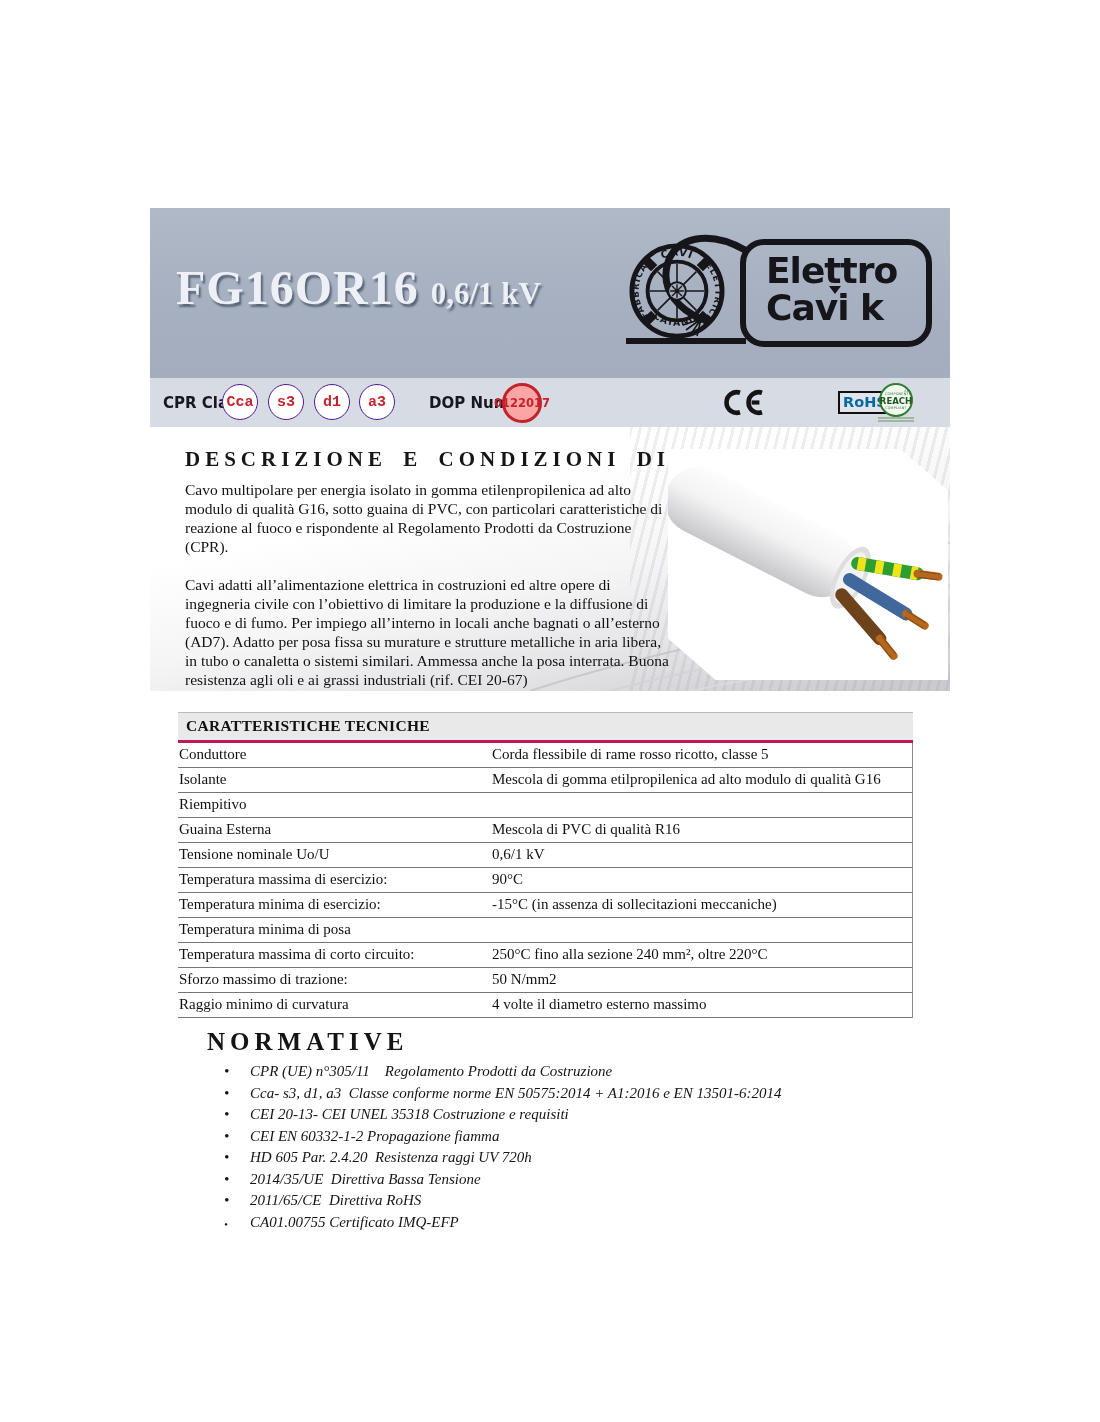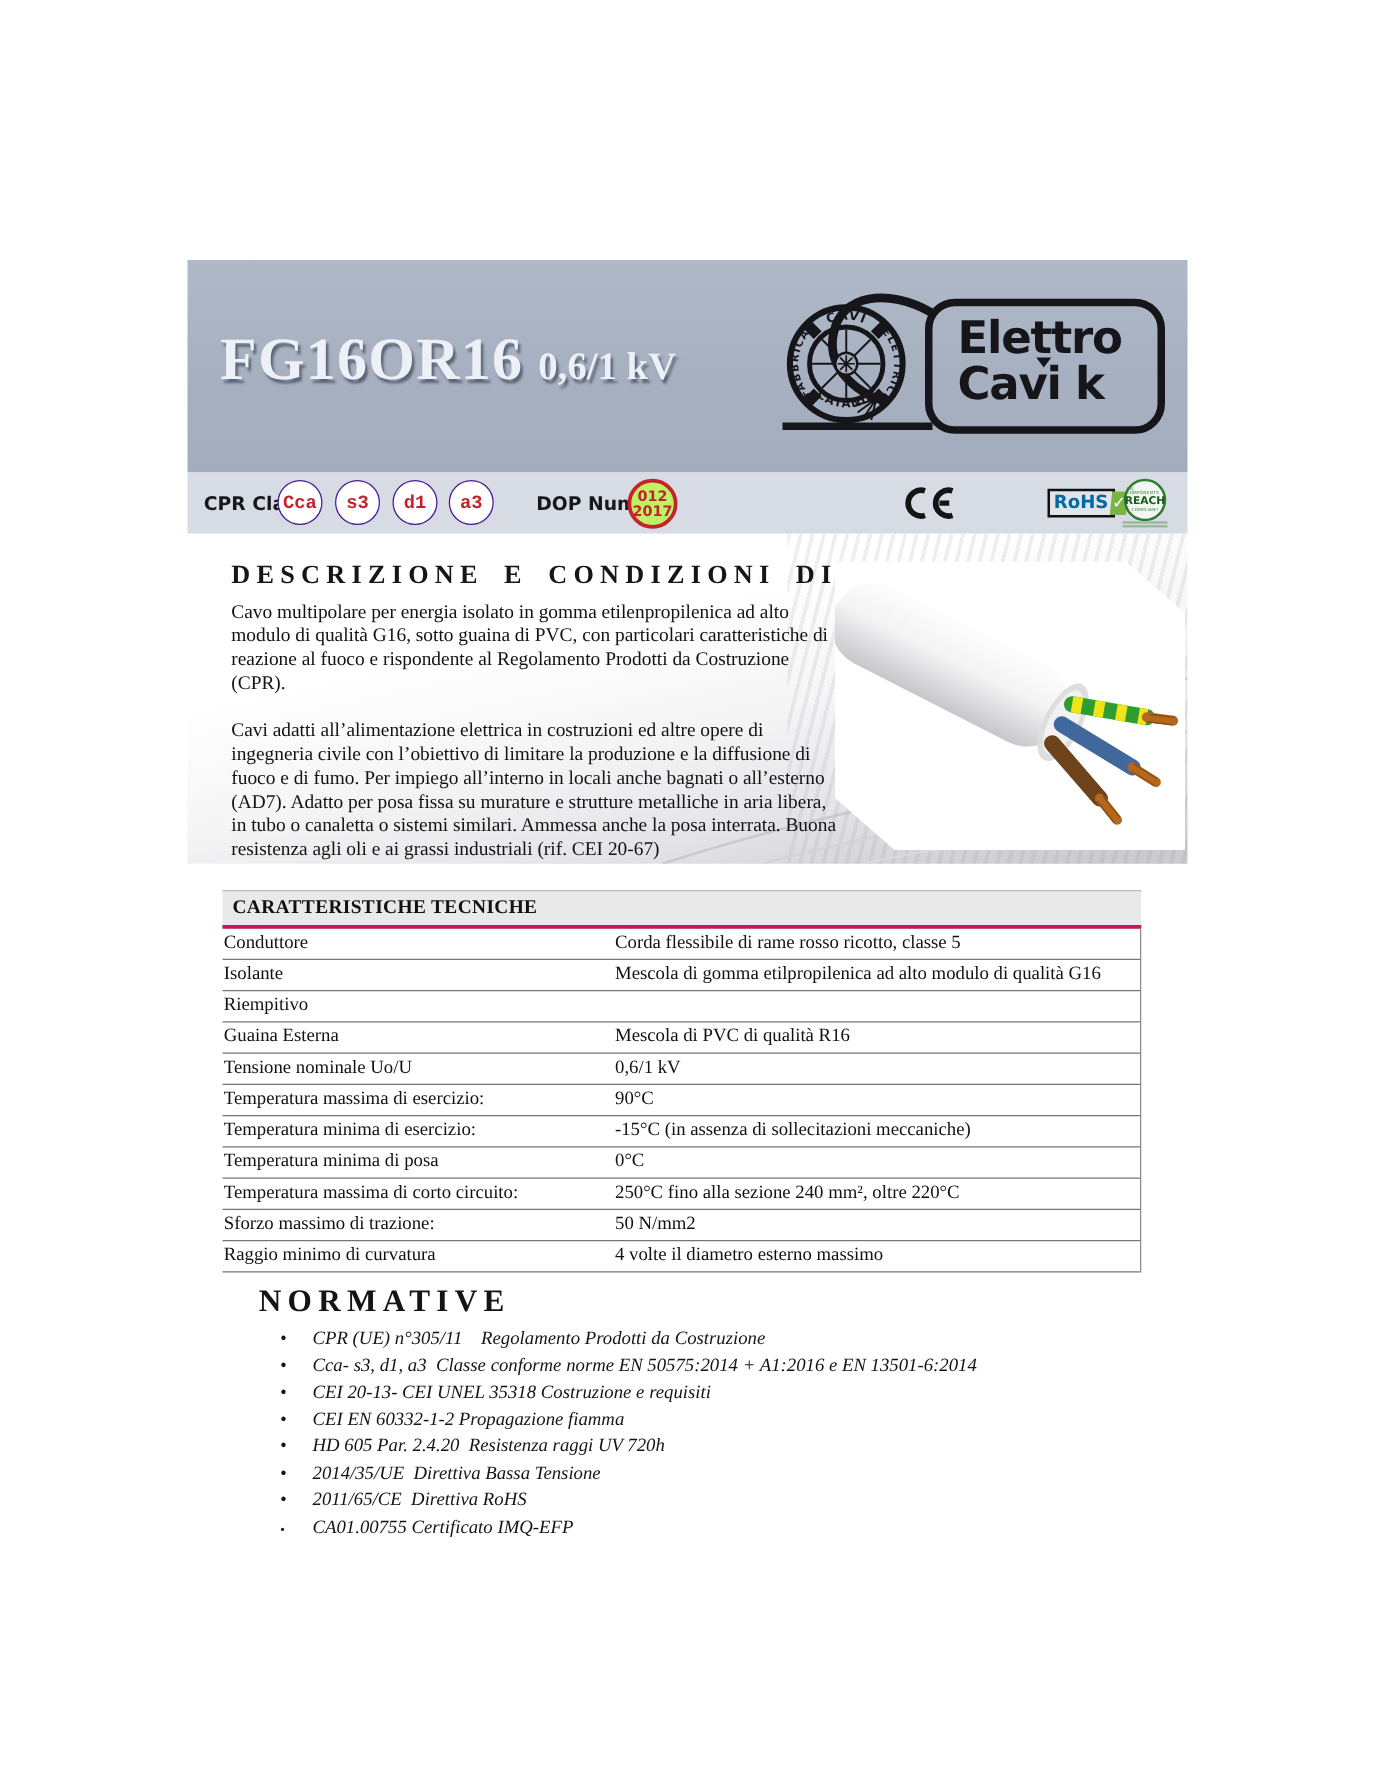--- a/index.html
+++ b/index.html
@@ -33,30 +33,30 @@
   .cpr-band { position:absolute; left:150px; top:378px; width:800px; height:49px;
               background:#d7dbe4; font-family:"DejaVu Sans", sans-serif; }
   .cpr-band .lbl { position:absolute; top:16px; font-size:15px; font-weight:bold; color:#17171f; }
   .lbl-cpr { left:13px; }
   .lbl-dop { left:279px; }
   .badge { position:absolute; top:6px; width:36px; height:36px; border:1px solid #4c1d95;
            border-radius:50%; background:#fff; color:#c4232d; font-weight:bold; font-size:15px;
            display:flex; align-items:center; justify-content:center;font-family:Liberation Mono, monospace; }
   .badge-0 { left:72px; } .badge-1 { left:118px; } .badge-2 { left:164px; } .badge-3 { left:209px; }
   .dop-badge { position:absolute; left:352px; top:5px; width:40px; height:40px; border:3px solid #c4232d;
-               border-radius:50%; background:#bef264; color:#c4232d; font-weight:bold; font-size:11.5px;
-               display:flex; flex-direction:column; align-items:center; justify-content:center; line-height:1.05; }
+               border-radius:50%; background:#fca5a5; color:#c4232d; font-weight:bold; font-size:11.5px;
+               display:flex; flex-direction:row; align-items:center; justify-content:center; line-height:1.05; }
   .ce { position:absolute; left:571px; top:11px; width:44px; height:27px; }
   .rohs { position:absolute; left:688px; top:13px; display:flex; align-items:center; }
   .rohs-box { border:2px solid #101010; padding:0 3px 1px 3px; font-size:14.5px; font-weight:bold;
               color:#0369a1; background:rgba(255,255,255,.25); line-height:1.25; }
   .rohs-check { width:15px; height:19px; margin-left:-4px; background:#79b542;
                 clip-path:polygon(14% 0,100% 0,86% 100%,0 100%); color:#fff; font-size:13px;
                 display:flex; align-items:center; justify-content:center; }
-  .reach { position:absolute; left:748px; top:5px; width:36px; text-align:left;
+  .reach { position:absolute; left:728px; top:5px; width:36px; text-align:right;
            font-family:"DejaVu Sans", sans-serif; }
   .reach-circle { width:34px; height:34px; margin:0 auto; border-radius:50%;
                   border:2px solid #2f7d33; background:#f3f7f2; display:flex; flex-direction:column;
                   align-items:center; justify-content:center; line-height:1; }
   .reach-top,.reach-bot { font-size:3.4px; color:#2f7d33; letter-spacing:.2px; }
   .reach-mid { font-size:8.5px; font-weight:bold; color:#1c5720; margin:1px 0; }
   .reach-sub { margin:1px auto 0; width:28px; }
   .reach-sub i { display:block; height:2px; background:#9fb8a0; margin-bottom:1px; }
 
   
@@ -248,21 +248,20 @@
       <div class="t-row">
         <div class="t-label">Temperatura massima di esercizio:</div>
         <div class="t-value">90°C</div>
       </div>
       <div class="t-row">
         <div class="t-label">Temperatura minima di esercizio:</div>
         <div class="t-value">-15°C (in assenza di sollecitazioni meccaniche)</div>
       </div>
       <div class="t-row">
         <div class="t-label">Temperatura minima di posa</div>
-        <div class="t-value">0°C</div>
       </div>
       <div class="t-row">
         <div class="t-label">Temperatura massima di corto circuito:</div>
         <div class="t-value">250°C fino alla sezione 240 mm², oltre 220°C</div>
       </div>
       <div class="t-row">
         <div class="t-label">Sforzo massimo di trazione:</div>
         <div class="t-value">50 N/mm2</div>
       </div>
       <div class="t-row">

